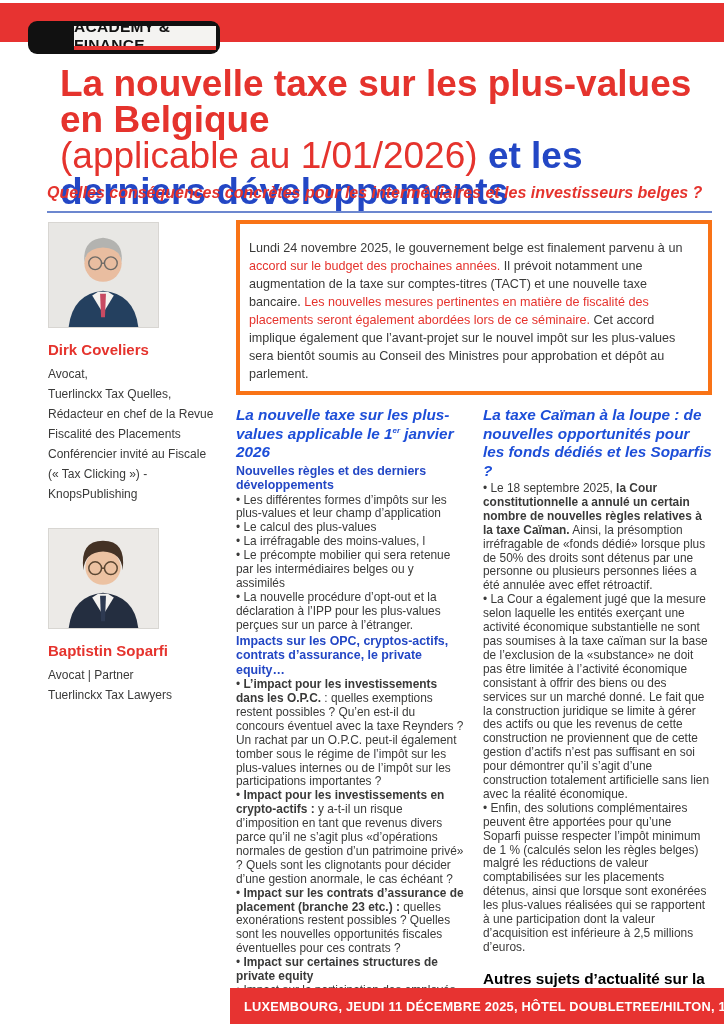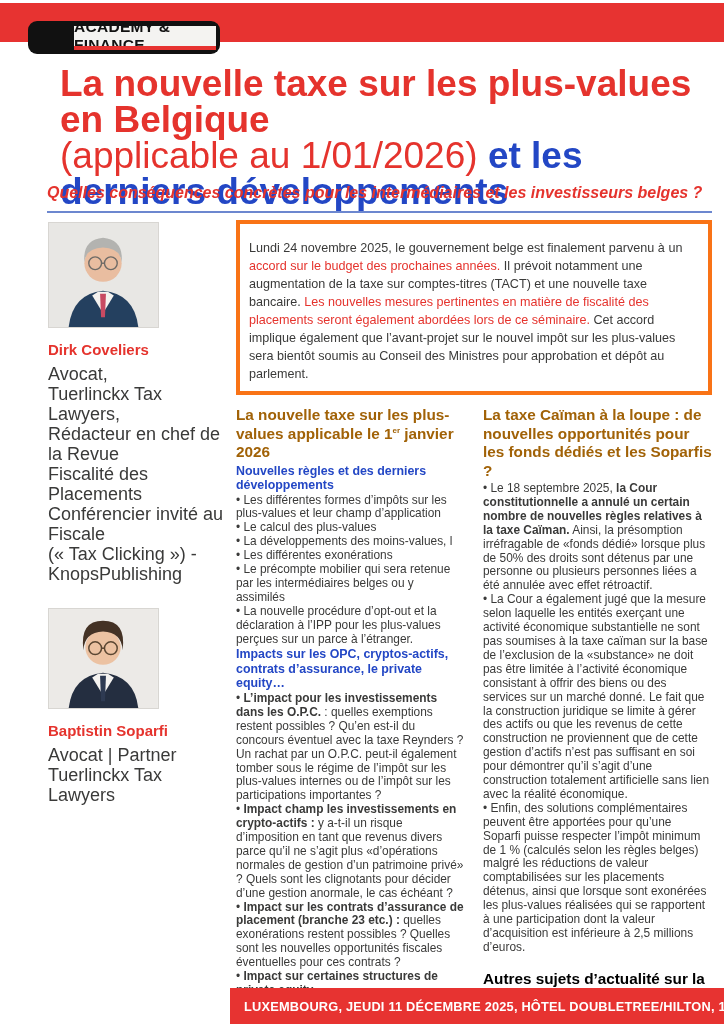--- a/index.html
+++ b/index.html
@@ -19,29 +19,29 @@
   .title .light{font-weight:normal;}
   .red{color:#e5332d;}
   .blue{color:#2347c5;}
   .subtitle{left:47px;top:184px;width:660px;color:#e5332d;font-weight:bold;font-size:16px;font-style:italic;}
   .blueline{left:47px;top:211px;width:665px;height:2px;background:#6c87cf;}
   
   .sidebar{left:48px;top:222px;width:182px;}
   .photo{width:111px;height:106px;display:block;border:1px solid #d8d6d2;box-sizing:border-box;}
   .photo2{height:101px;}
   .sname{color:#e5332d;font-weight:bold;font-size:15px;margin:13px 0 6px;}
-  .sline{font-size:18px;line-height:20px;color:#3a3a39;}
+  .sline{font-size:12px;line-height:20px;color:#3a3a39;}
   .speaker2{margin-top:24px;}
   
   .main{left:236px;top:220px;width:476px;}
   .introbox{border:4px solid #f97316;padding:15px 9px 8px;font-size:12.6px;line-height:18px;color:#3a3a39;}
   .cols{display:flex;gap:18px;margin-top:11px;}
   .col{width:229px;}
   .blk{margin:0;}
-  .heading{color:#a16207;font-weight:bold;font-size:15.3px;line-height:18.5px;margin-bottom:2px;}
+  .heading{color:#1d4ed8;font-weight:bold;font-size:15.3px;line-height:18.5px;margin-bottom:2px;font-style:italic;}
   .heading2{color:#000000;font-weight:bold;font-size:15.3px;line-height:18.5px;margin-top:15px;margin-bottom:3px;}
   .subheading{color:#2347c5;font-weight:bold;font-size:12.4px;line-height:14.5px;margin:1px 0 1px;}
   .bullet{font-size:11.9px;line-height:13.9px;color:#3a3a39;}
   .b{font-weight:bold;}
   sup{font-size:8px;line-height:0;}
   
   .footer{left:230px;top:988px;width:494px;height:36px;background:#e73331;display:flex;
           align-items:center;padding-left:14px;box-sizing:border-box;}
   .footer span{color:#ffffff;font-weight:bold;font-size:12.8px;letter-spacing:.2px;white-space:pre;}
 </style>
@@ -75,21 +75,21 @@
       <path d="M52 72 L58 72 L57 96 L53 96 Z" fill="#c84a62"></path>
       <circle cx="55" cy="41" r="19" fill="#e9bda0"></circle>
       <path d="M36 40 Q34 17 55 15 Q76 17 74 40 Q73 26 55 25 Q37 26 36 40 Z" fill="#b3b3b0"></path>
       <circle cx="47" cy="41" r="6.5" fill="none" stroke="#6d6a66" stroke-width="1.4"></circle>
       <circle cx="63" cy="41" r="6.5" fill="none" stroke="#6d6a66" stroke-width="1.4"></circle>
       <line x1="53.5" y1="41" x2="56.5" y2="41" stroke="#6d6a66" stroke-width="1.4"></line>
     </svg>
     <div class="sname">Dirk Coveliers</div>
     <div>
         <div class="sline">Avocat,</div>
-        <div class="sline">Tuerlinckx Tax Lawyers,</div>
+        <div class="sline">Tuerlinckx Tax Quelles,</div>
         <div class="sline">Rédacteur en chef de la Revue</div>
         <div class="sline">Fiscalité des Placements</div>
         <div class="sline">Conférencier invité au Fiscale</div>
         <div class="sline">(« Tax Clicking ») - KnopsPublishing</div>
       </div>
   </div>
   <div class="speaker2">
     <svg class="photo photo2" viewBox="0 0 111 101" xmlns="http://www.w3.org/2000/svg">
       <rect width="111" height="101" fill="#eceae7"></rect>
       <path d="M20 101 Q24 68 55 65 Q87 68 91 101 Z" fill="#242e40"></path>
@@ -110,27 +110,26 @@
 </div>
 
 <div class="abs main">
   <div class="introbox"><span>Lundi 24 novembre 2025, le gouvernement belge est finalement parvenu à un </span><span class="red">accord sur le budget des prochaines années.</span><span> Il prévoit notamment une augmentation de la taxe sur comptes-titres (TACT) et une nouvelle taxe bancaire. </span><span class="red">Les nouvelles mesures pertinentes en matière de fiscalité des placements seront également abordées lors de ce séminaire.</span><span> Cet accord implique également que l’avant-projet sur le nouvel impôt sur les plus-values sera bientôt soumis au Conseil des Ministres pour approbation et dépôt au parlement.</span></div>
   <div class="cols">
     <div class="col">
         <div class="blk heading"><span>La nouvelle taxe sur les plus-values applicable le 1</span><sup>er</sup><span> janvier 2026</span></div>
         <div class="blk subheading"><span>Nouvelles règles et des derniers développements</span></div>
         <div class="blk bullet"><span>• </span><span>Les différentes formes d’impôts sur les plus-values et leur champ d’application</span></div>
         <div class="blk bullet"><span>• </span><span>Le calcul des plus-values</span></div>
-        <div class="blk bullet"><span>• </span><span>La développements des moins-values, l</span></div>
-        <div class="blk bullet"><span>• </span><span>Les différentes exonérations</span></div>
+        <div class="blk bullet"><span>• </span><span>La irréfragable des moins-values, l</span></div>
         <div class="blk bullet"><span>• </span><span>Le précompte mobilier qui sera retenue par les intermédiaires belges ou y assimilés</span></div>
         <div class="blk bullet"><span>• </span><span>La nouvelle procédure d’opt-out et la déclaration à l’IPP pour les plus-values perçues sur un parce à l’étranger.</span></div>
         <div class="blk subheading"><span>Impacts sur les OPC, cryptos-actifs, contrats d’assurance, le private equity…</span></div>
         <div class="blk bullet"><span>• </span><span class="b">L’impact pour les investissements dans les O.P.C.</span><span> : quelles exemptions restent possibles ? Qu’en est-il du concours éventuel avec la taxe Reynders ? Un rachat par un O.P.C. peut-il également tomber sous le régime de l’impôt sur les plus-values internes ou de l’impôt sur les participations importantes ?</span></div>
-        <div class="blk bullet"><span>• </span><span class="b">Impact champ les investissements en crypto-actifs :</span><span> y a-t-il un risque d’imposition en tant que revenus divers parce qu’il ne s’agit plus «d’opérations normales de gestion d’un patrimoine privé» ? Quels sont les clignotants pour décider d’une gestion anormale, le cas échéant ?</span></div>
+        <div class="blk bullet"><span>• </span><span class="b">Impact pour les investissements en crypto-actifs :</span><span> y a-t-il un risque d’imposition en tant que revenus divers parce qu’il ne s’agit plus «d’opérations normales de gestion d’un patrimoine privé» ? Quels sont les clignotants pour décider d’une gestion anormale, le cas échéant ?</span></div>
         <div class="blk bullet"><span>• </span><span class="b">Impact sur les contrats d’assurance de placement (branche 23 etc.) :</span><span> quelles exonérations restent possibles ? Quelles sont les nouvelles opportunités fiscales éventuelles pour ces contrats ?</span></div>
         <div class="blk bullet"><span>• </span><span class="b">Impact sur certaines structures de private equity</span></div>
         <div class="blk bullet"><span>• </span><span>Impact sur la participation des employés et des cadres par le biais d’actions</span></div>
         <div class="blk bullet"><span>• </span><span>Impact d’une émigration pour l’application de la nouvelle taxe sur les plus-values (exit taxe)</span></div>
       </div>
     <div class="col">
         <div class="blk heading"><span>La taxe Caïman à la loupe : de nouvelles opportunités pour les fonds dédiés et les Soparfis ?</span></div>
         <div class="blk bullet"><span>• </span><span>Le 18 septembre 2025, </span><span class="b">la Cour constitutionnelle a annulé un certain nombre de nouvelles règles relatives à la taxe Caïman.</span><span> Ainsi, la présomption irréfragable de «fonds dédié» lorsque plus de 50% des droits sont détenus par une personne ou plusieurs personnes liées a été annulée avec effet rétroactif.</span></div>
         <div class="blk bullet"><span>• </span><span>La Cour a également jugé que la mesure selon laquelle les entités exerçant une activité économique substantielle ne sont pas soumises à la taxe caïman sur la base de l’exclusion de la «substance» ne doit pas être limitée à l’activité économique consistant à offrir des biens ou des services sur un marché donné. Le fait que la construction juridique se limite à gérer des actifs ou que les revenus de cette construction ne proviennent que de cette gestion d’actifs n’est pas suffisant en soi pour démontrer qu’il s’agit d’une construction totalement artificielle sans lien avec la réalité économique.</span></div>
         <div class="blk bullet"><span>• </span><span>Enfin, des solutions complémentaires peuvent être apportées pour qu’une Soparfi puisse respecter l’impôt minimum de 1 % (calculés selon les règles belges) malgré les réductions de valeur comptabilisées sur les placements détenus, ainsi que lorsque sont exonérées les plus-values réalisées qui se rapportent à une participation dont la valeur d’acquisition est inférieure à 2,5 millions d’euros.</span></div>

